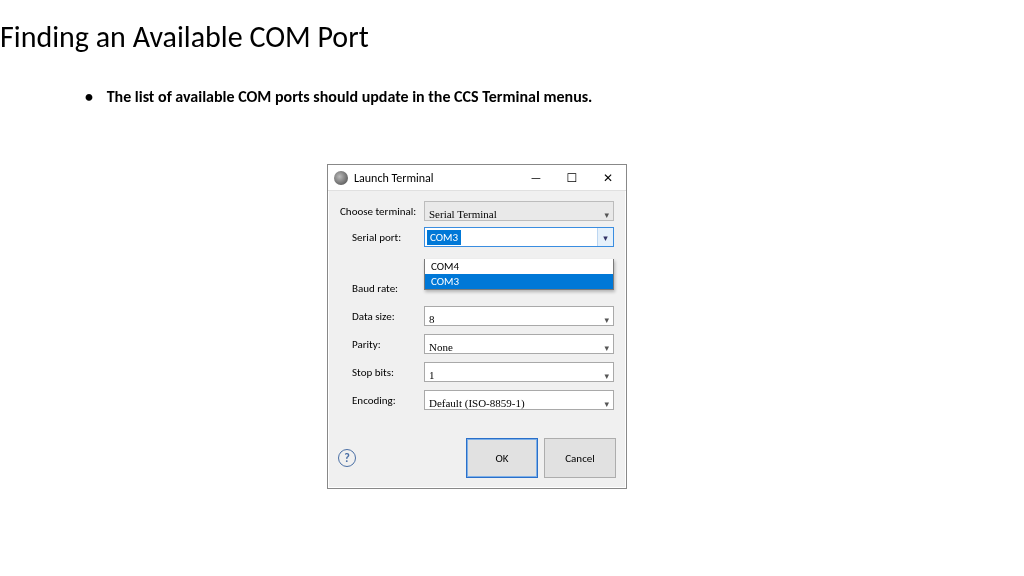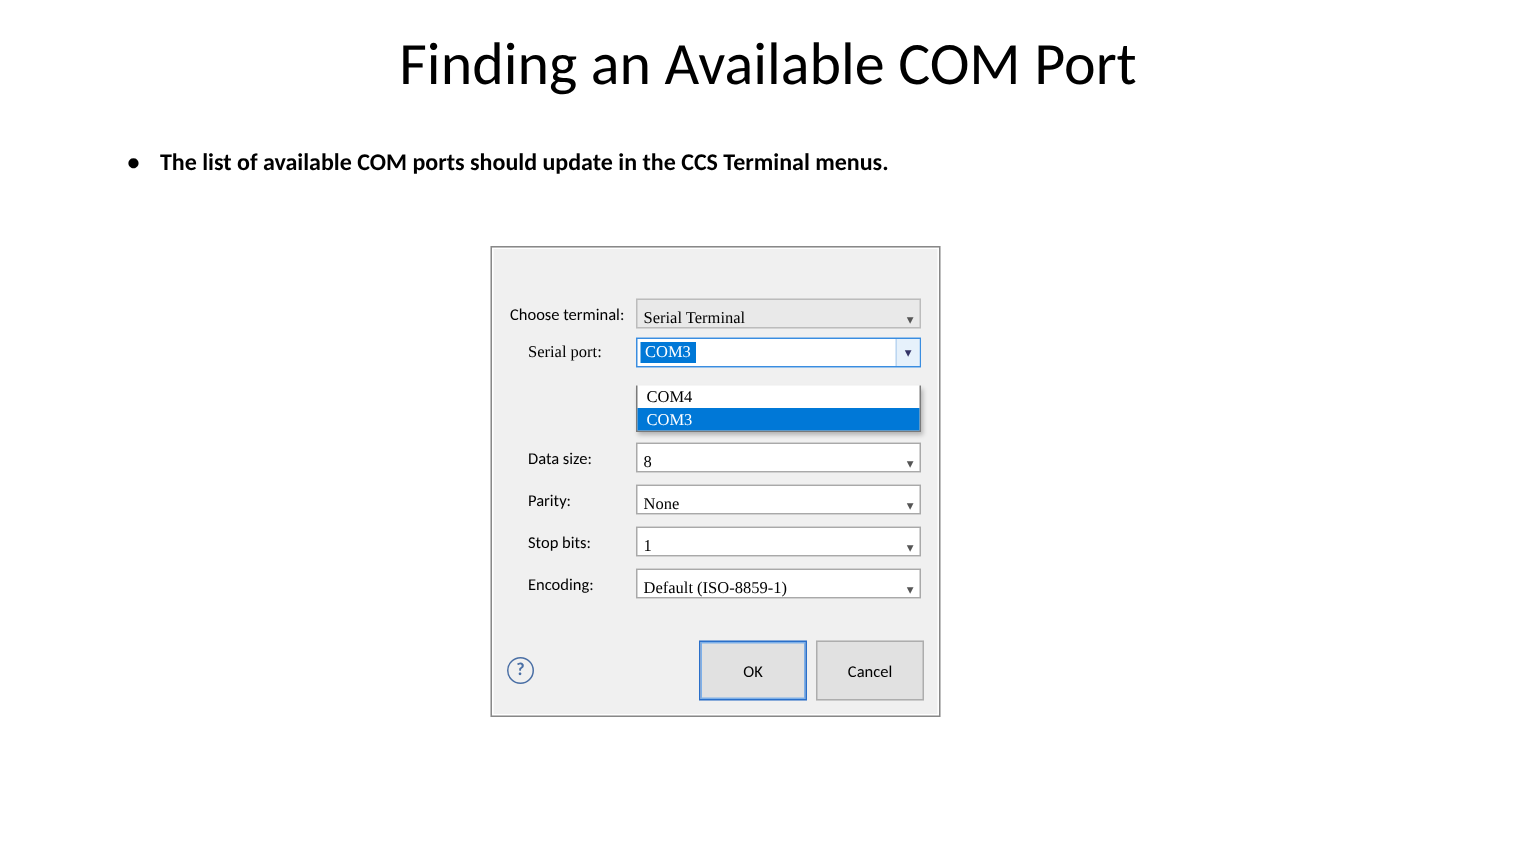--- a/index.html
+++ b/index.html
@@ -6,22 +6,22 @@
   body {
     margin: 0;
     width: 1024px;
     height: 576px;
     background: #fff;
     font-family: "Segoe UI", Calibri, Arial, sans-serif;
     color: #000;
     position: relative;
   }
   .slide-title {
-    text-align: center;
-    font-size: 40px;
+    text-align: left;
+    font-size: 30px;
     font-weight: 400;
     padding-top: 18px;
     padding-bottom: 10px;
   }
   .bullet-row {
     padding-left: 85px;
     padding-top: 22px;
     font-size: 16px;
     font-weight: bold;
   }
@@ -61,21 +61,21 @@
     font-size: 12px;
   }
   .dialog-body {
     padding: 10px 12px 12px 12px;
   }
   .form-row {
     display: flex;
     align-items: center;
     margin-bottom: 8px;
   }
-  .form-row.top { margin-bottom: 6px; margin-top: 24px; }
+  .form-row.top { margin-bottom: 6px; }
   .form-label {
     width: 72px;
     text-align: left;
     padding-right: 4px;
   }
   .settings-label {
     margin: 4px 0 6px 2px;
     font-size: 11px;
   }
   .select {
@@ -92,21 +92,21 @@
   }
   .select .chev {
     margin-left: auto;
     font-size: 9px;
     color: #555;
   }
   .select.wide-top {
     background: #e9e9e9;
     border: 1px solid #bcbcbc;
   }
-  .serialport-row { position: relative; margin-bottom: 50px; font-family: Liberation Serif, serif; }
+  .serialport-row { position: relative; margin-bottom: 31px; }
   .serialport-select {
     flex: 1;
     display: flex;
     align-items: center;
     height: 20px;
     border: 1px solid #3a8de0;
     background: #fff;
     position: relative;
   }
   .serialport-select .sel-text {
@@ -179,20 +179,27 @@
 
 <div class="slide-title">Finding an Available COM Port</div>
 
 <div class="bullet-row">
   <span class="dot">•</span>
   <span>The list of available COM ports should update in the CCS Terminal menus.</span>
 </div>
 
 <div class="dialog-wrap">
 
+  <div class="titlebar">
+    <div class="app-icon"></div>
+    <div class="title-text">Launch Terminal</div>
+    <div class="win-btn">—</div>
+    <div class="win-btn">☐</div>
+    <div class="win-btn">✕</div>
+  </div>
 
   <div class="dialog-body">
 
     <div class="form-row top">
       <div class="form-label" style="width:84px;">Choose terminal:</div>
       <div class="select wide-top">
         <span>Serial Terminal</span>
         <span class="chev">▾</span>
       </div>
     </div>
@@ -205,20 +212,27 @@
         <div class="serialport-select">
           <span class="sel-text">COM3</span>
           <div class="chev-box">▾</div>
         </div>
         <div class="dropdown">
           <div class="opt">COM4</div>
           <div class="opt sel">COM3</div>
         </div>
       </div>
 
+      <div class="form-row">
+        <div class="form-label">Baud rate:</div>
+        <div class="select" style="visibility:hidden;">
+          <span></span>
+          <span class="chev">▾</span>
+        </div>
+      </div>
 
       <div class="form-row">
         <div class="form-label">Data size:</div>
         <div class="select">
           <span>8</span>
           <span class="chev">▾</span>
         </div>
       </div>
 
       <div class="form-row">

